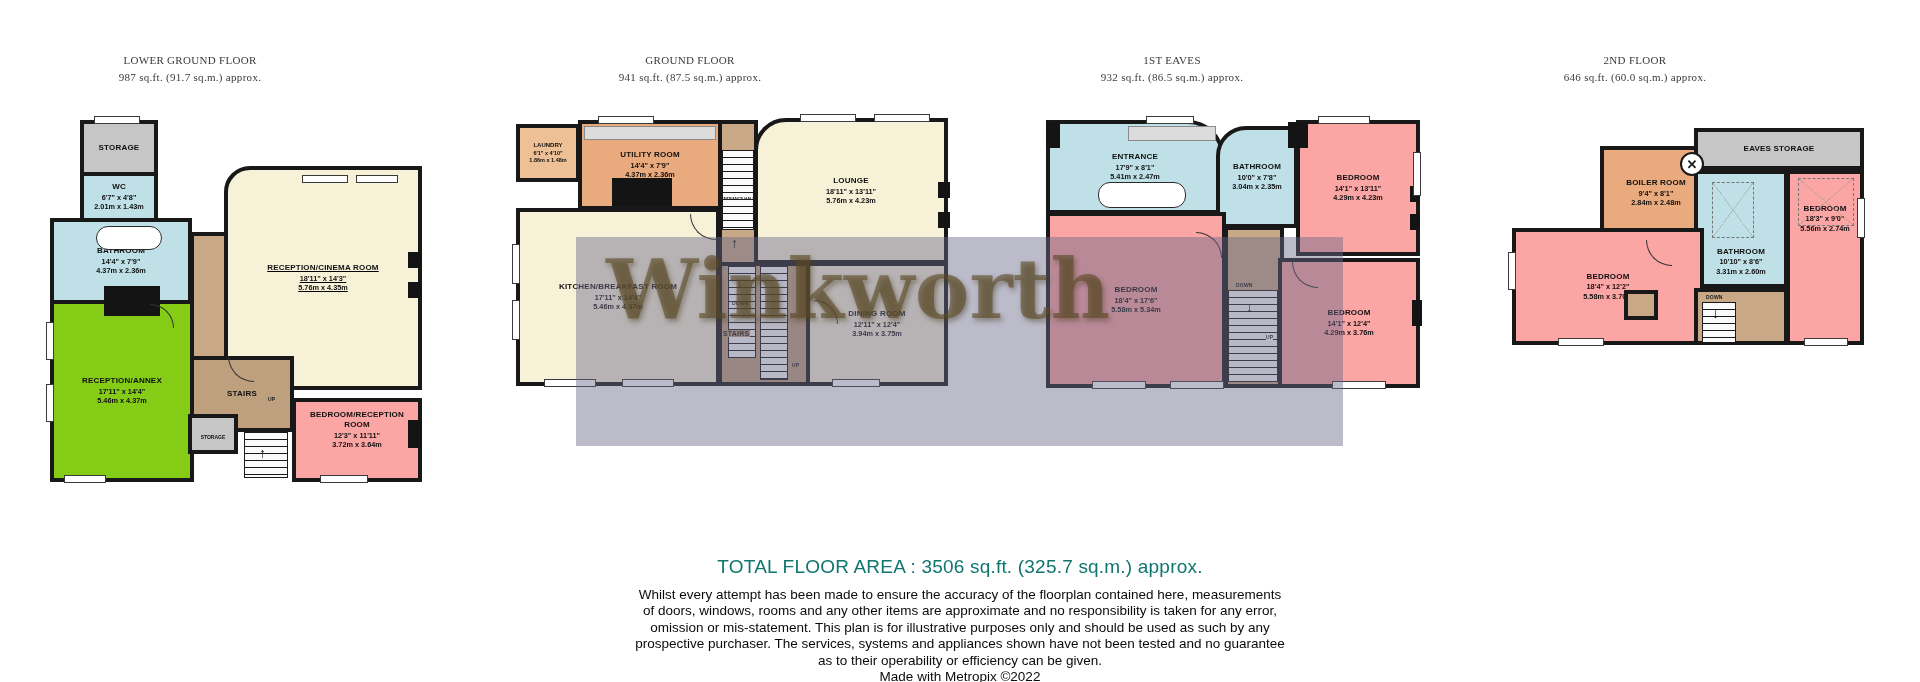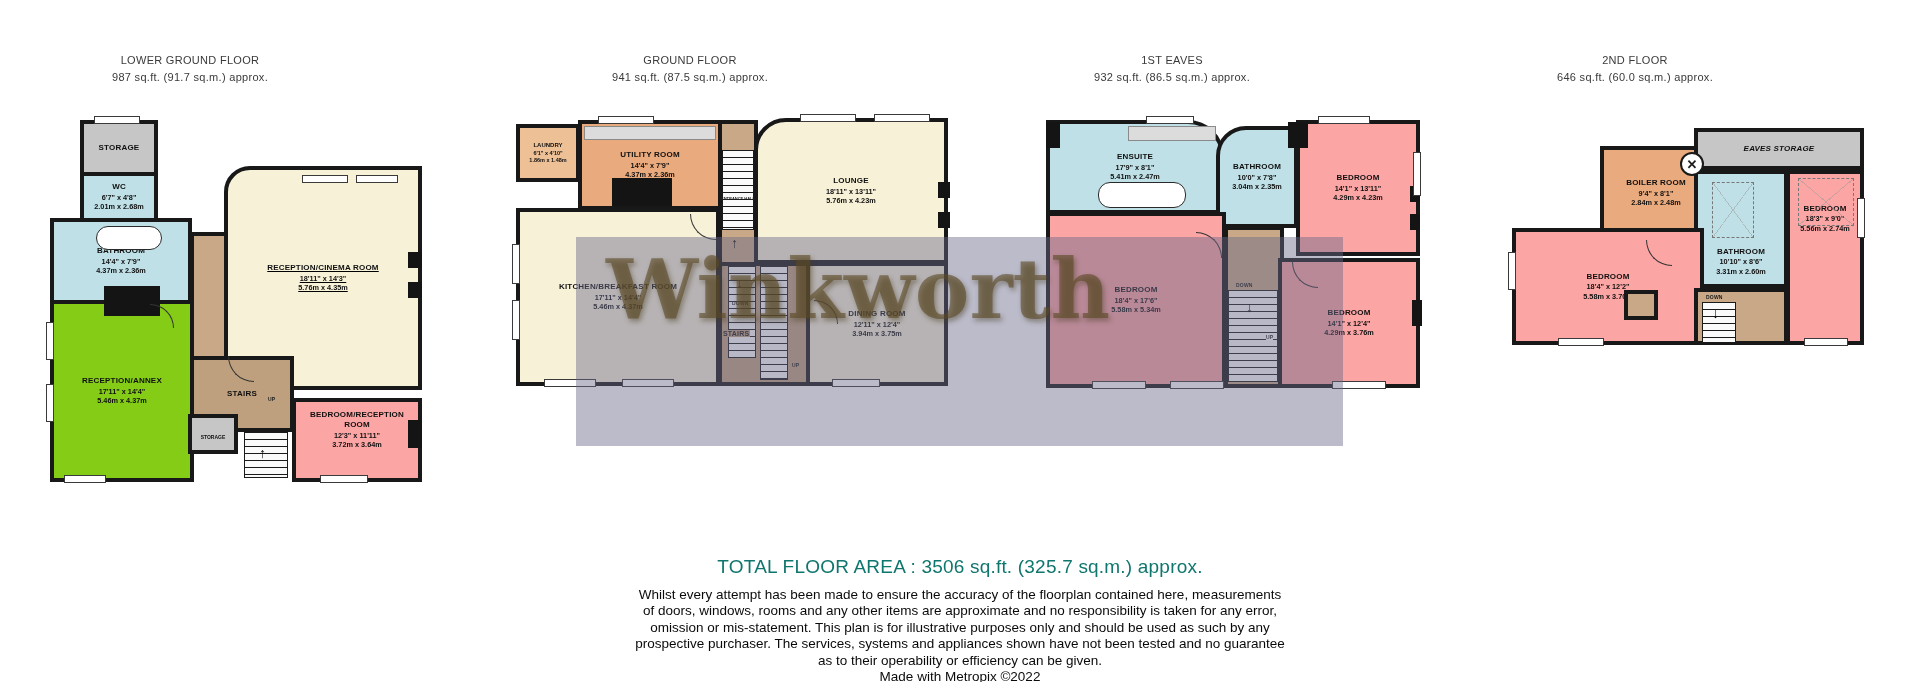--- a/index.html
+++ b/index.html
@@ -1,20 +1,20 @@
 <!DOCTYPE html>
 <html><head>
 <meta charset="utf-8">
 <style>
   html,body{margin:0;padding:0;background:#fff;}
   #canvas{position:relative;width:1920px;height:682px;background:#fff;overflow:hidden;
           font-family:"Liberation Sans",sans-serif;}
   .ftitle{position:absolute;width:280px;text-align:center;font-size:11px;color:#3a3a3a;
           line-height:1.55;letter-spacing:.3px;z-index:5;}
-  .ftitle span{display:block;}
+  .ftitle span{display:block;font-family:Liberation Serif, serif;}
   .room{position:absolute;border:4px solid #181818;box-sizing:border-box;display:flex;
         align-items:center;justify-content:center;z-index:2;}
   .hall{position:absolute;border:4px solid #181818;box-sizing:border-box;z-index:1;}
   .cream{background:#f7f1d8;} .cream2{background:#84cc16;} .yellow{background:#fca5a5;}
   .blue{background:#bfe0e6;} .gray{background:#c6c6c6;} .orange{background:#e9aa7e;}
   .orangel{background:#eec096;} .tan{background:#c8a887;} .tan2{background:#bfa07e;}
   .rl{text-align:center;font-weight:bold;color:#101010;line-height:1.3;z-index:4;}
   .rl .nm{display:block;font-size:8px;letter-spacing:.2px;}
   .rl .dim{display:block;font-size:7.3px;}
   .top-label{align-items:flex-start;} .top-label .rl{padding-top:8px;}
@@ -75,21 +75,21 @@
 
   <div class="room gray" style="left:80px;top:120px;width:78px;height:56px;">
     <div class="rl">
         <span class="nm">STORAGE</span>
       </div>
   </div>
   <div class="room blue" style="left:80px;top:172px;width:78px;height:50px;">
     <div class="rl">
         <span class="nm">WC</span>
       <span class="dim">6'7" x 4'8"</span>
-      <span class="dim">2.01m x 2.68m</span>
+      <span class="dim">2.01m x 1.43m</span>
       </div>
   </div>
   <div class="room blue" style="left:50px;top:218px;width:142px;height:86px;">
     <div class="rl">
         <span class="nm">BATHROOM</span>
       <span class="dim">14'4" x 7'9"</span>
       <span class="dim">4.37m x 2.36m</span>
       </div>
   </div>
   <div class="room cream" style="left:224px;top:166px;width:198px;height:224px;border-top-left-radius:26px;text-decoration:underline;">
@@ -195,21 +195,21 @@
   <div class="window" style="left:512px;top:244px;width:8px;height:40px;"></div>
   <div class="window" style="left:512px;top:300px;width:8px;height:40px;"></div>
   <div class="window" style="left:544px;top:379px;width:52px;height:8px;"></div>
   <div class="window" style="left:622px;top:379px;width:52px;height:8px;"></div>
   <div class="window" style="left:832px;top:379px;width:48px;height:8px;"></div>
   <div class="arc bl" style="left:690px;top:214px;width:26px;height:26px;"></div>
   <div class="arc tr" style="left:814px;top:300px;width:24px;height:24px;"></div>
 
   <div class="room blue" style="left:1046px;top:120px;width:178px;height:94px;border-top-right-radius:36px;">
     <div class="rl">
-        <span class="nm">ENSUITE</span>
+        <span class="nm">ENTRANCE</span>
       <span class="dim">17'9" x 8'1"</span>
       <span class="dim">5.41m x 2.47m</span>
       </div>
   </div>
   <div class="counter" style="left:1128px;top:126px;width:88px;height:15px;"></div>
   <div class="fixture oval" style="left:1098px;top:182px;width:88px;height:26px;"></div>
   <div class="room blue" style="left:1216px;top:126px;width:82px;height:102px;border-top-left-radius:30px;">
     <div class="rl">
         <span class="nm">BATHROOM</span>
       <span class="dim">10'0" x 7'8"</span>
@@ -259,21 +259,21 @@
   <div class="room orange" style="left:1600px;top:146px;width:112px;height:94px;">
     <div class="rl">
         <span class="nm">BOILER ROOM</span>
       <span class="dim">9'4" x 8'1"</span>
       <span class="dim">2.84m x 2.48m</span>
       </div>
   </div>
   <div class="circlefix" style="left:1680px;top:152px;width:24px;height:24px;">
     <span>✕</span>
   </div>
-  <div class="room gray" style="left:1694px;top:128px;width:170px;height:42px;font-style:italic;">
+  <div class="room gray" style="left:1694px;top:128px;width:170px;height:42px;">
     <div class="rl">
         <span class="nm">EAVES STORAGE</span>
       </div>
   </div>
   <div class="room blue" style="left:1694px;top:170px;width:94px;height:118px;align-items:flex-end;">
     <div class="rl" style="padding-bottom:8px;">
         <span class="nm">BATHROOM</span>
       <span class="dim">10'10" x 8'6"</span>
       <span class="dim">3.31m x 2.60m</span>
       </div>

